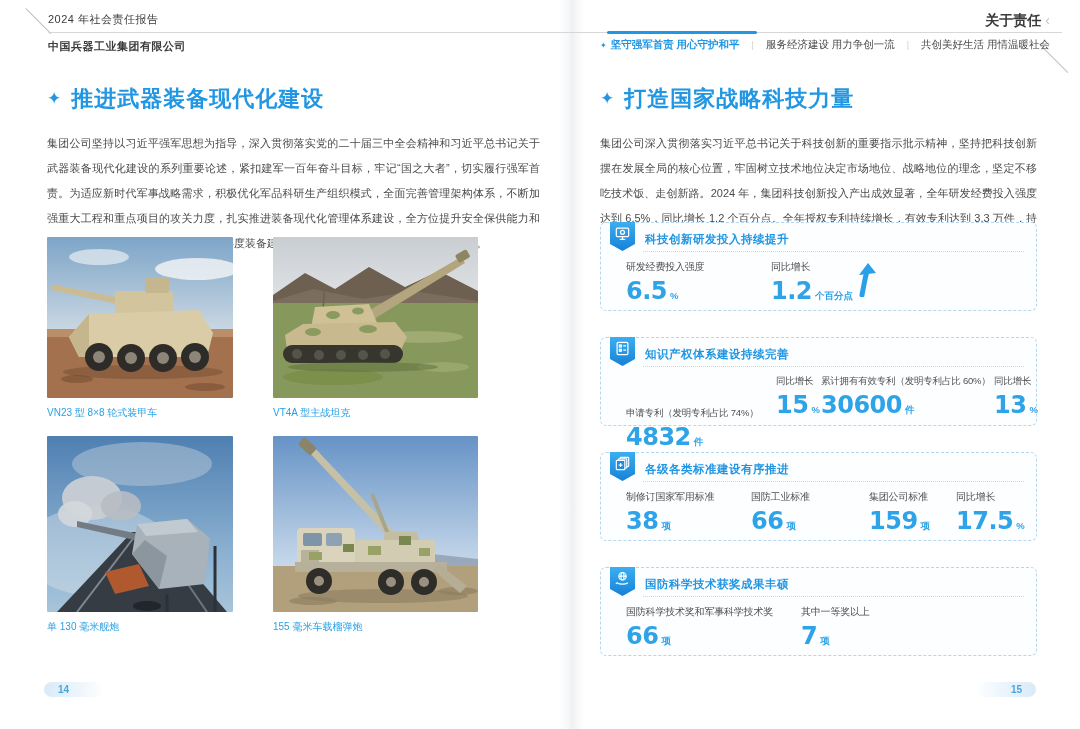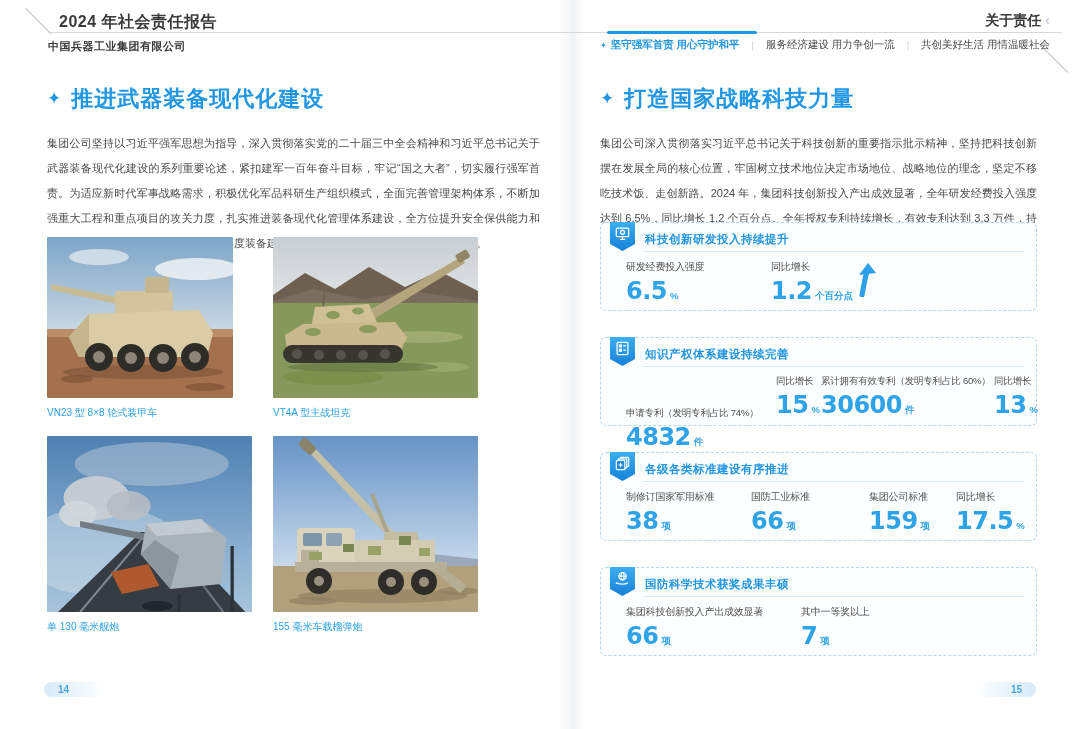--- a/index.html
+++ b/index.html
@@ -8,21 +8,21 @@
   #stage { position:relative; width:1080px; height:729px; background:#ffffff; overflow:hidden; margin:0 auto; }
 
   
   .gutter { position:absolute; left:558px; top:0; width:26px; height:729px; pointer-events:none;
     background:linear-gradient(90deg, rgba(90,110,130,0) 0%, rgba(90,110,130,0.06) 45%, rgba(90,110,130,0.10) 52%, rgba(90,110,130,0) 100%); }
 
   
   .diag { position:absolute; height:1px; background:#c0c0c0; transform-origin:0 0; }
   .diag.tl { left:26px; top:8px; width:36px; transform:rotate(45deg); }
   .diag.tr { left:1040px; top:44px; width:40px; transform:rotate(45deg); }
-  .hdr-report-title { position:absolute; left:59px; top:12px; font-size:16px; font-weight:bold; color:#3b3b3b; letter-spacing:.5px; }
+  .hdr-report-title { position:absolute; left:48px; top:12px; font-size:11px; font-weight:normal; color:#3b3b3b; letter-spacing:.5px; }
   .hdr-section { position:absolute; right:30px; top:12px; font-size:14px; font-weight:bold; color:#3b3b3b; }
   .hdr-section .chev { color:#b9c6d2; font-weight:normal; margin-left:4px; }
   .hdr-rule { position:absolute; left:48px; top:32px; width:1014px; height:1px; background:#d7d7d7; }
   .hdr-active-bar { position:absolute; left:559px; top:-1px; width:150px; height:3px; background:#2196e3; border-radius:2px; }
   .hdr-company { position:absolute; left:48px; top:39px; font-size:11px; font-weight:bold; color:#3b3b3b; letter-spacing:.5px; }
   .hdr-nav { position:absolute; left:600px; top:38px; width:450px; display:flex; align-items:center; justify-content:space-between; font-size:10.5px; color:#4a4a4a; white-space:nowrap; }
   .hdr-nav .navitem { cursor:default; }
   .hdr-nav .navitem.active { color:#2196e3; font-weight:bold; }
   .hdr-nav .navstar { font-size:8px; margin-right:4px; }
   .hdr-nav .navsep { color:#cfcfcf; font-size:9px; }
@@ -154,21 +154,21 @@
       <circle cx="24" cy="117" r="5" fill="#55544a"></circle>
         <circle cx="46" cy="118" r="5" fill="#55544a"></circle>
         <circle cx="68" cy="118" r="5" fill="#55544a"></circle>
         <circle cx="90" cy="118" r="5" fill="#55544a"></circle>
         <circle cx="112" cy="117" r="5" fill="#55544a"></circle>
       <ellipse cx="90" cy="130" rx="75" ry="5" fill="#5c6e3a" opacity=".5"></ellipse>
     </svg>
     <figcaption>VT4A 型主战坦克</figcaption>
   </figure>
 
-  <figure style="left:47px; top:436px; width:205px;">
+  <figure style="left:47px; top:436px; width:186px;">
     <svg viewBox="0 0 186 176" width="186" height="176" preserveAspectRatio="none">
       <defs>
           <linearGradient id="g3s" x1="0" y1="0" x2="0" y2="1">
             <stop offset="0" stop-color="#4f80b2"></stop>
             <stop offset="0.7" stop-color="#8fb3d2"></stop>
             <stop offset="1" stop-color="#a7c4da"></stop>
           </linearGradient>
         </defs>
       <rect width="186" height="176" fill="url(#g3s)"></rect>
       <ellipse cx="95" cy="28" rx="70" ry="22" fill="#b9c9d8" opacity=".5"></ellipse>
@@ -328,21 +328,21 @@
         <circle cx="11" cy="8" r="4.8"></circle>
           <ellipse cx="11" cy="8" rx="2" ry="4.8"></ellipse>
           <path d="M6.3 8h9.4"></path>
           <path d="M4 16.5c3 2.4 11 2.4 14 0"></path>
           <path d="M4 16.5l-1.6 1.2"></path>
       </svg>
     </div>
     <div class="card-title">国防科学技术获奖成果丰硕</div>
     <div class="card-sep"></div>
     <div class="stat" style="left:25px;">
-      <div class="stat-label">集团科技创新投入产出成效显著</div>
+      <div class="stat-label">国防科学技术奖和军事科学技术奖</div>
       <div class="stat-value"><span class="num">66</span><span class="unit">项</span></div>
     </div>
     <div class="stat" style="left:200px;">
       <div class="stat-label">其中一等奖以上</div>
       <div class="stat-value"><span class="num">7</span><span class="unit">项</span></div>
     </div>
   </div>
 
   <div class="pill right">15</div>
 

